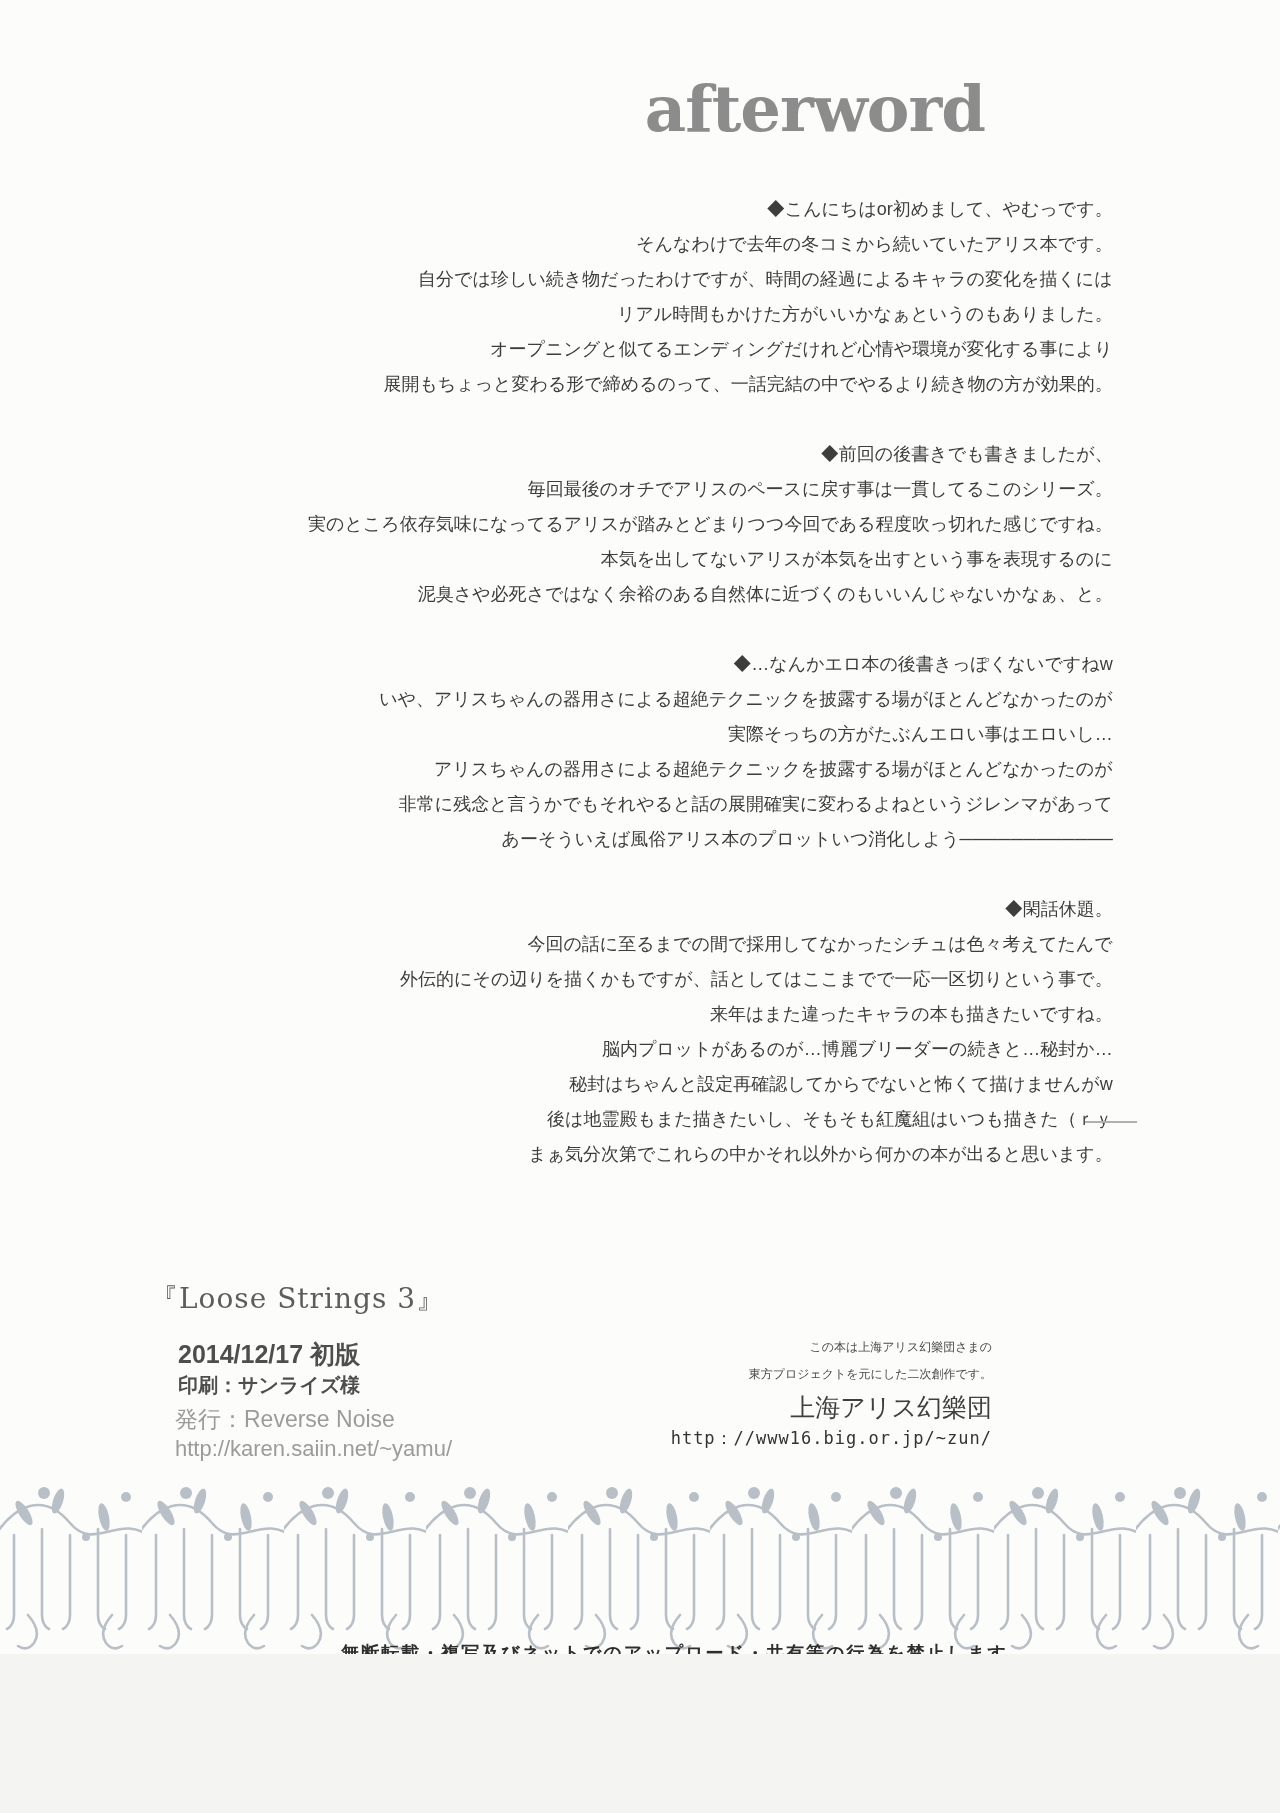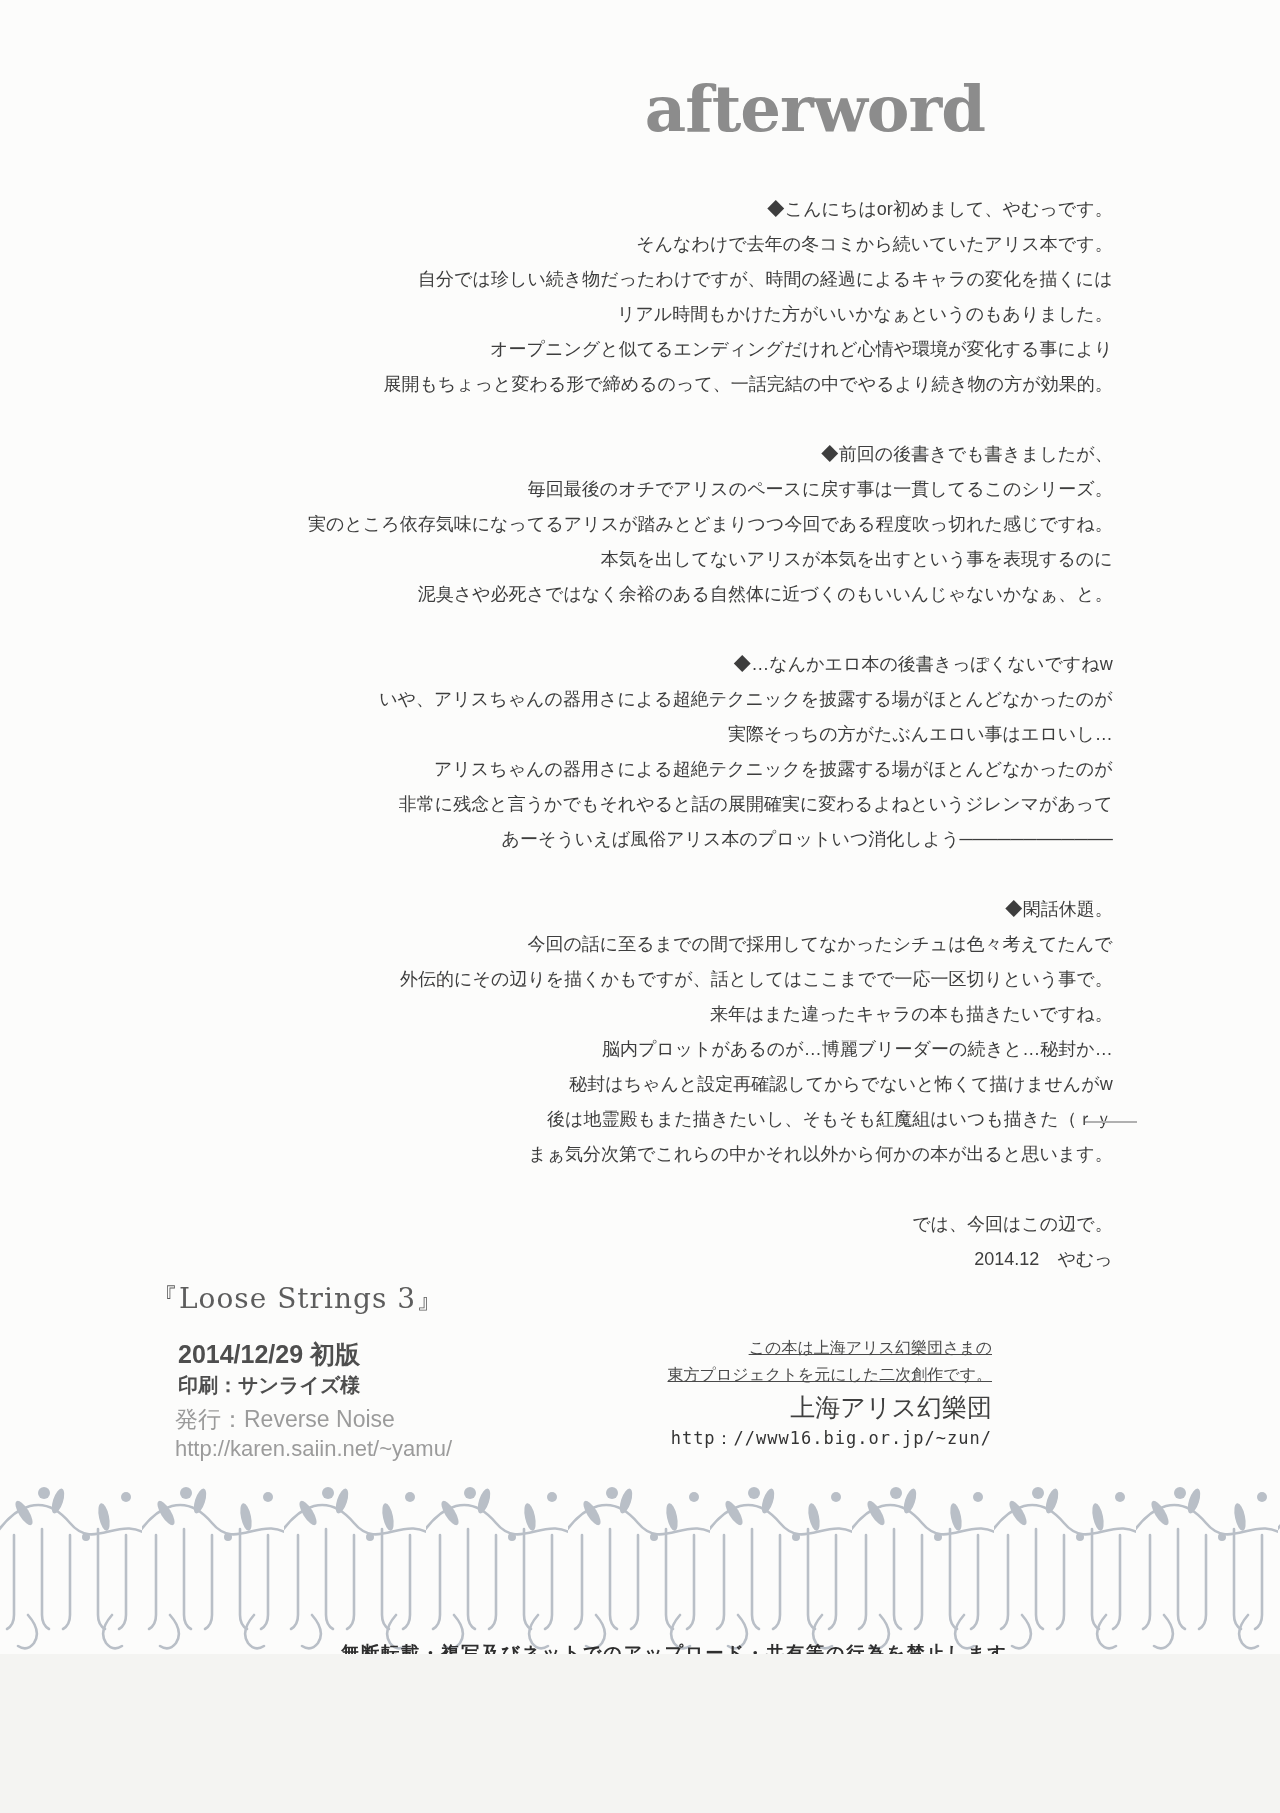--- a/index.html
+++ b/index.html
@@ -49,21 +49,21 @@
   }
   .publisher-url{
     position:absolute;left:175px;top:1436px;
     font-size:22px;color:#9b9b9b;white-space:nowrap;
   }
   
   .credit{
     position:absolute;right:288px;top:1334px;
     text-align:right;color:#4a4a4a;white-space:nowrap;
   }
-  .credit .c-line{font-size:16px;line-height:27px;text-decoration:underline;}
+  .credit .c-line{font-size:12px;line-height:27px;}
   .credit .c-name{font-size:25px;line-height:32px;color:#3f3f3f;margin-top:3px;}
   .credit .c-url{
     font-family:"DejaVu Sans Mono","Liberation Mono",monospace;
     font-size:17px;line-height:26px;color:#333;letter-spacing:1px;margin-top:2px;
   }
   
   .lace-border{position:absolute;left:0;top:1483px;width:1280px;height:170px;}
   
   .warning{
     position:absolute;right:252px;top:1636px;
@@ -112,30 +112,26 @@
     <div class="para">
       <div class="line lead">◆閑話休題。</div>
       <div class="line">今回の話に至るまでの間で採用してなかったシチュは色々考えてたんで</div>
       <div class="line">外伝的にその辺りを描くかもですが、話としてはここまでで一応一区切りという事で。</div>
       <div class="line">来年はまた違ったキャラの本も描きたいですね。</div>
       <div class="line">脳内プロットがあるのが…博麗ブリーダーの続きと…秘封か…</div>
       <div class="line">秘封はちゃんと設定再確認してからでないと怖くて描けませんがw</div>
       <div class="line">後は地霊殿もまた描きたいし、そもそも紅魔組はいつも描きた（ｒｙ</div>
       <div class="line">まぁ気分次第でこれらの中かそれ以外から何かの本が出ると思います。</div>
     </div>
-    <div class="para">
-      <div class="line">では、今回はこの辺で。</div>
-      <div class="line sig">2014.12　やむっ</div>
-    </div>
   </div>
 
   <div class="scan-mark"></div>
 
   <div class="book-title">『Loose Strings 3』</div>
-  <div class="edition">2014/12/29 初版</div>
+  <div class="edition">2014/12/17 初版</div>
   <div class="printer">印刷：サンライズ様</div>
   <div class="publisher">発行：Reverse Noise</div>
   <div class="publisher-url">http://karen.saiin.net/~yamu/</div>
 
   <div class="credit">
     <div class="c-line">この本は上海アリス幻樂団さまの</div>
     <div class="c-line">東方プロジェクトを元にした二次創作です。</div>
     <div class="c-name">上海アリス幻樂団</div>
     <div class="c-url">http：//www16.big.or.jp/~zun/</div>
   </div>

